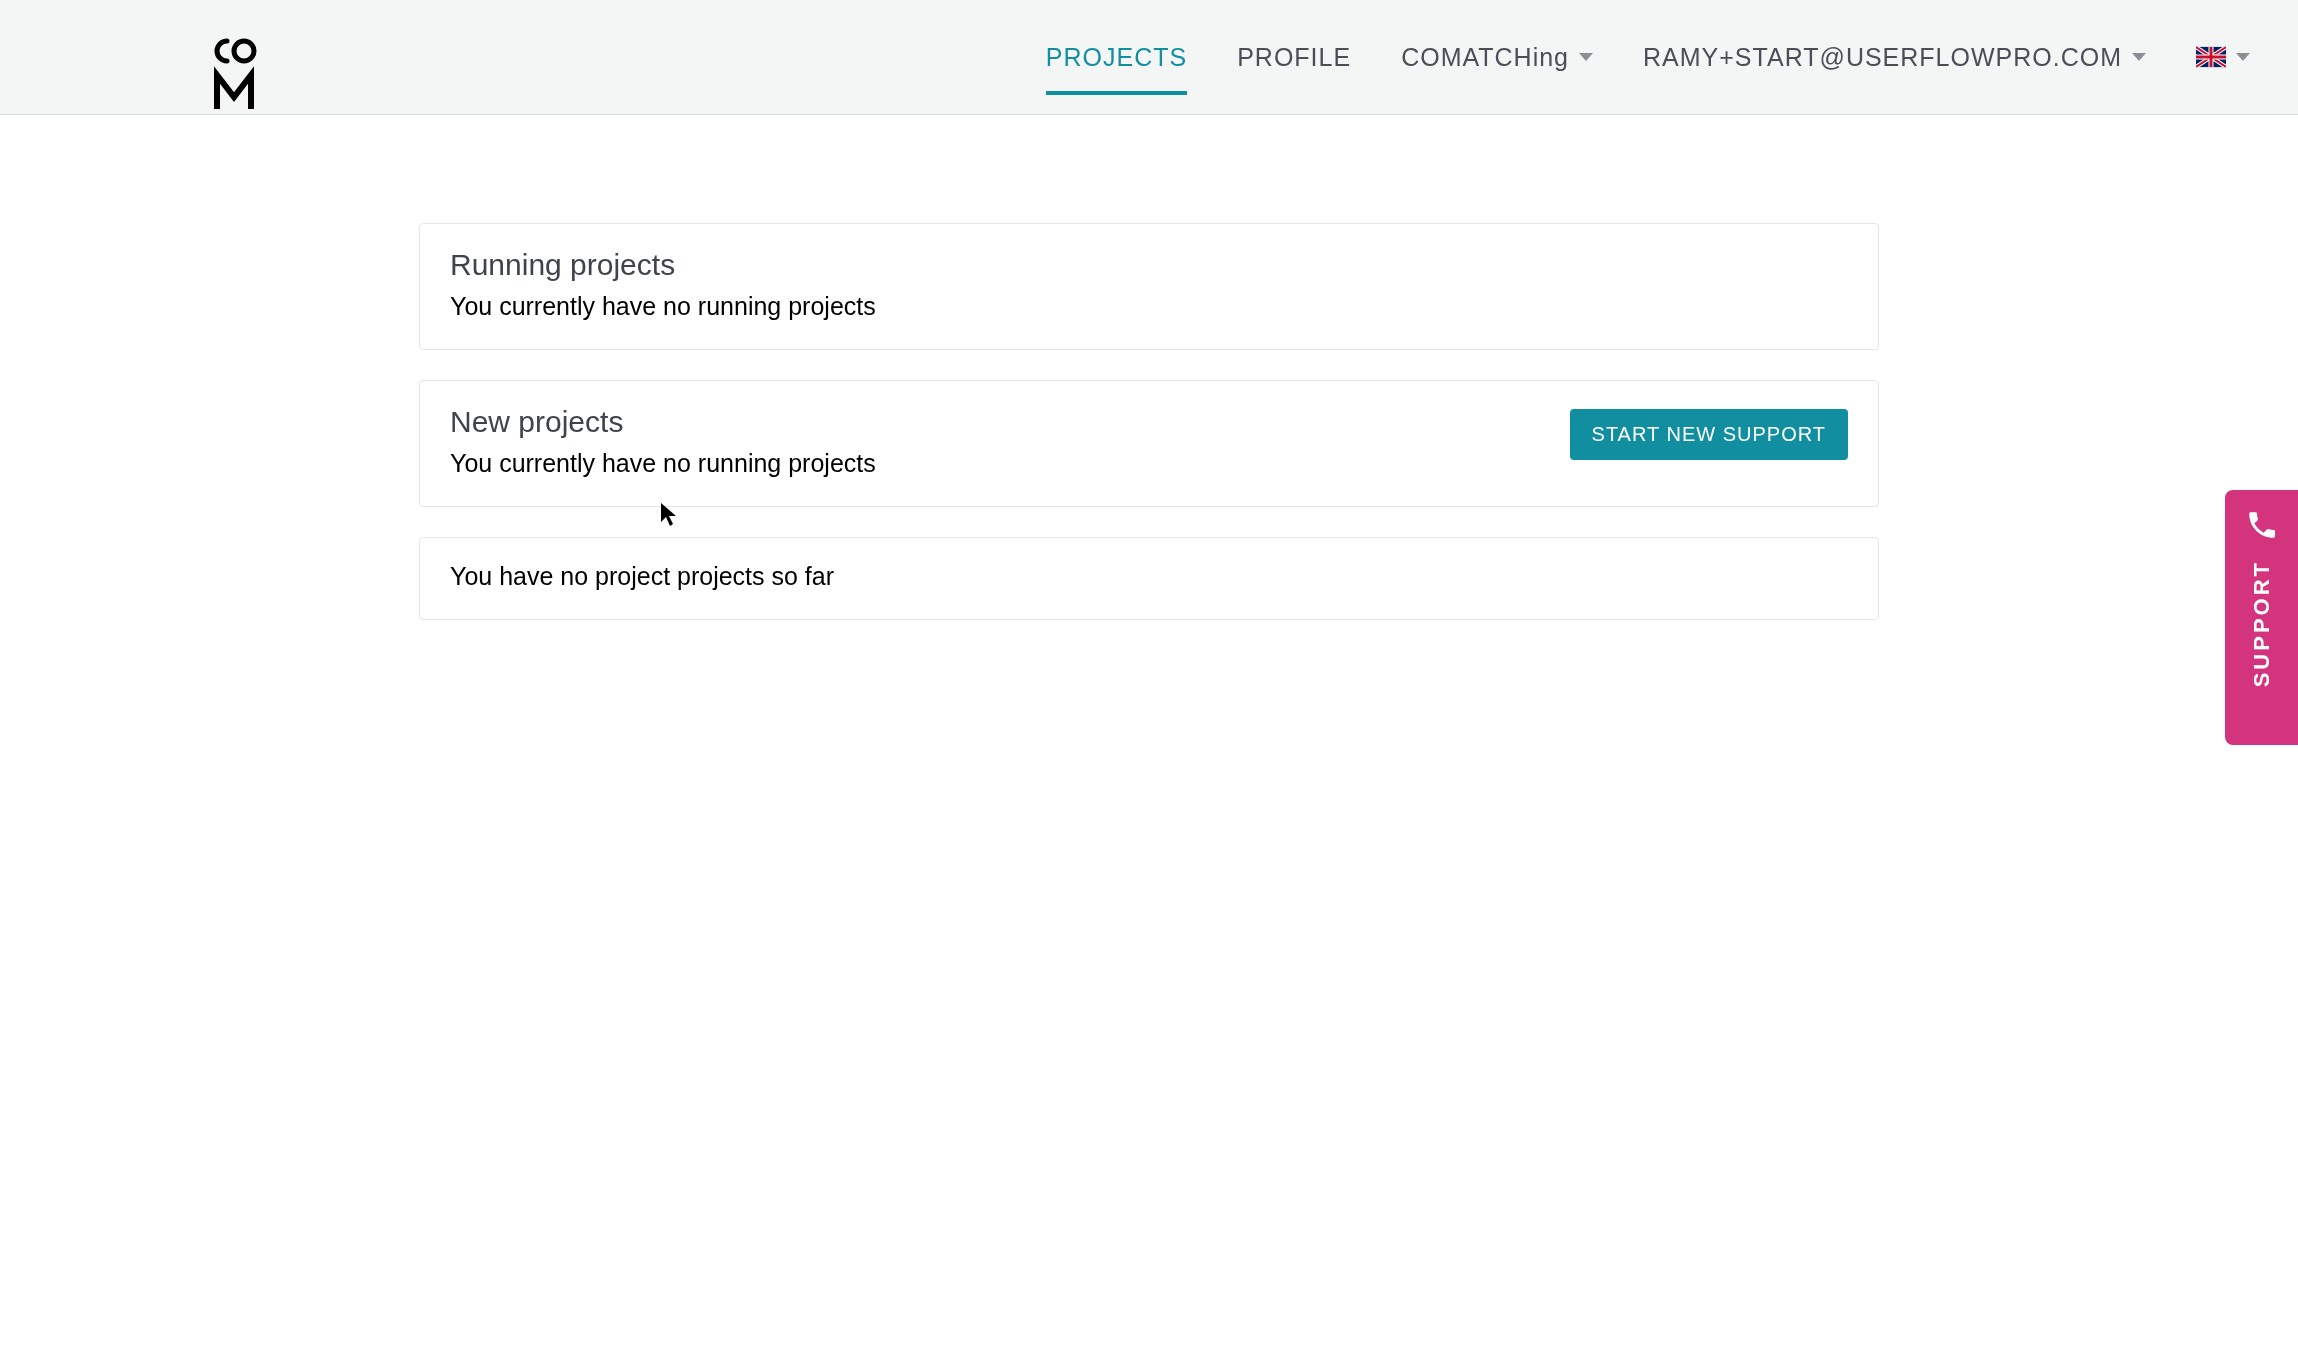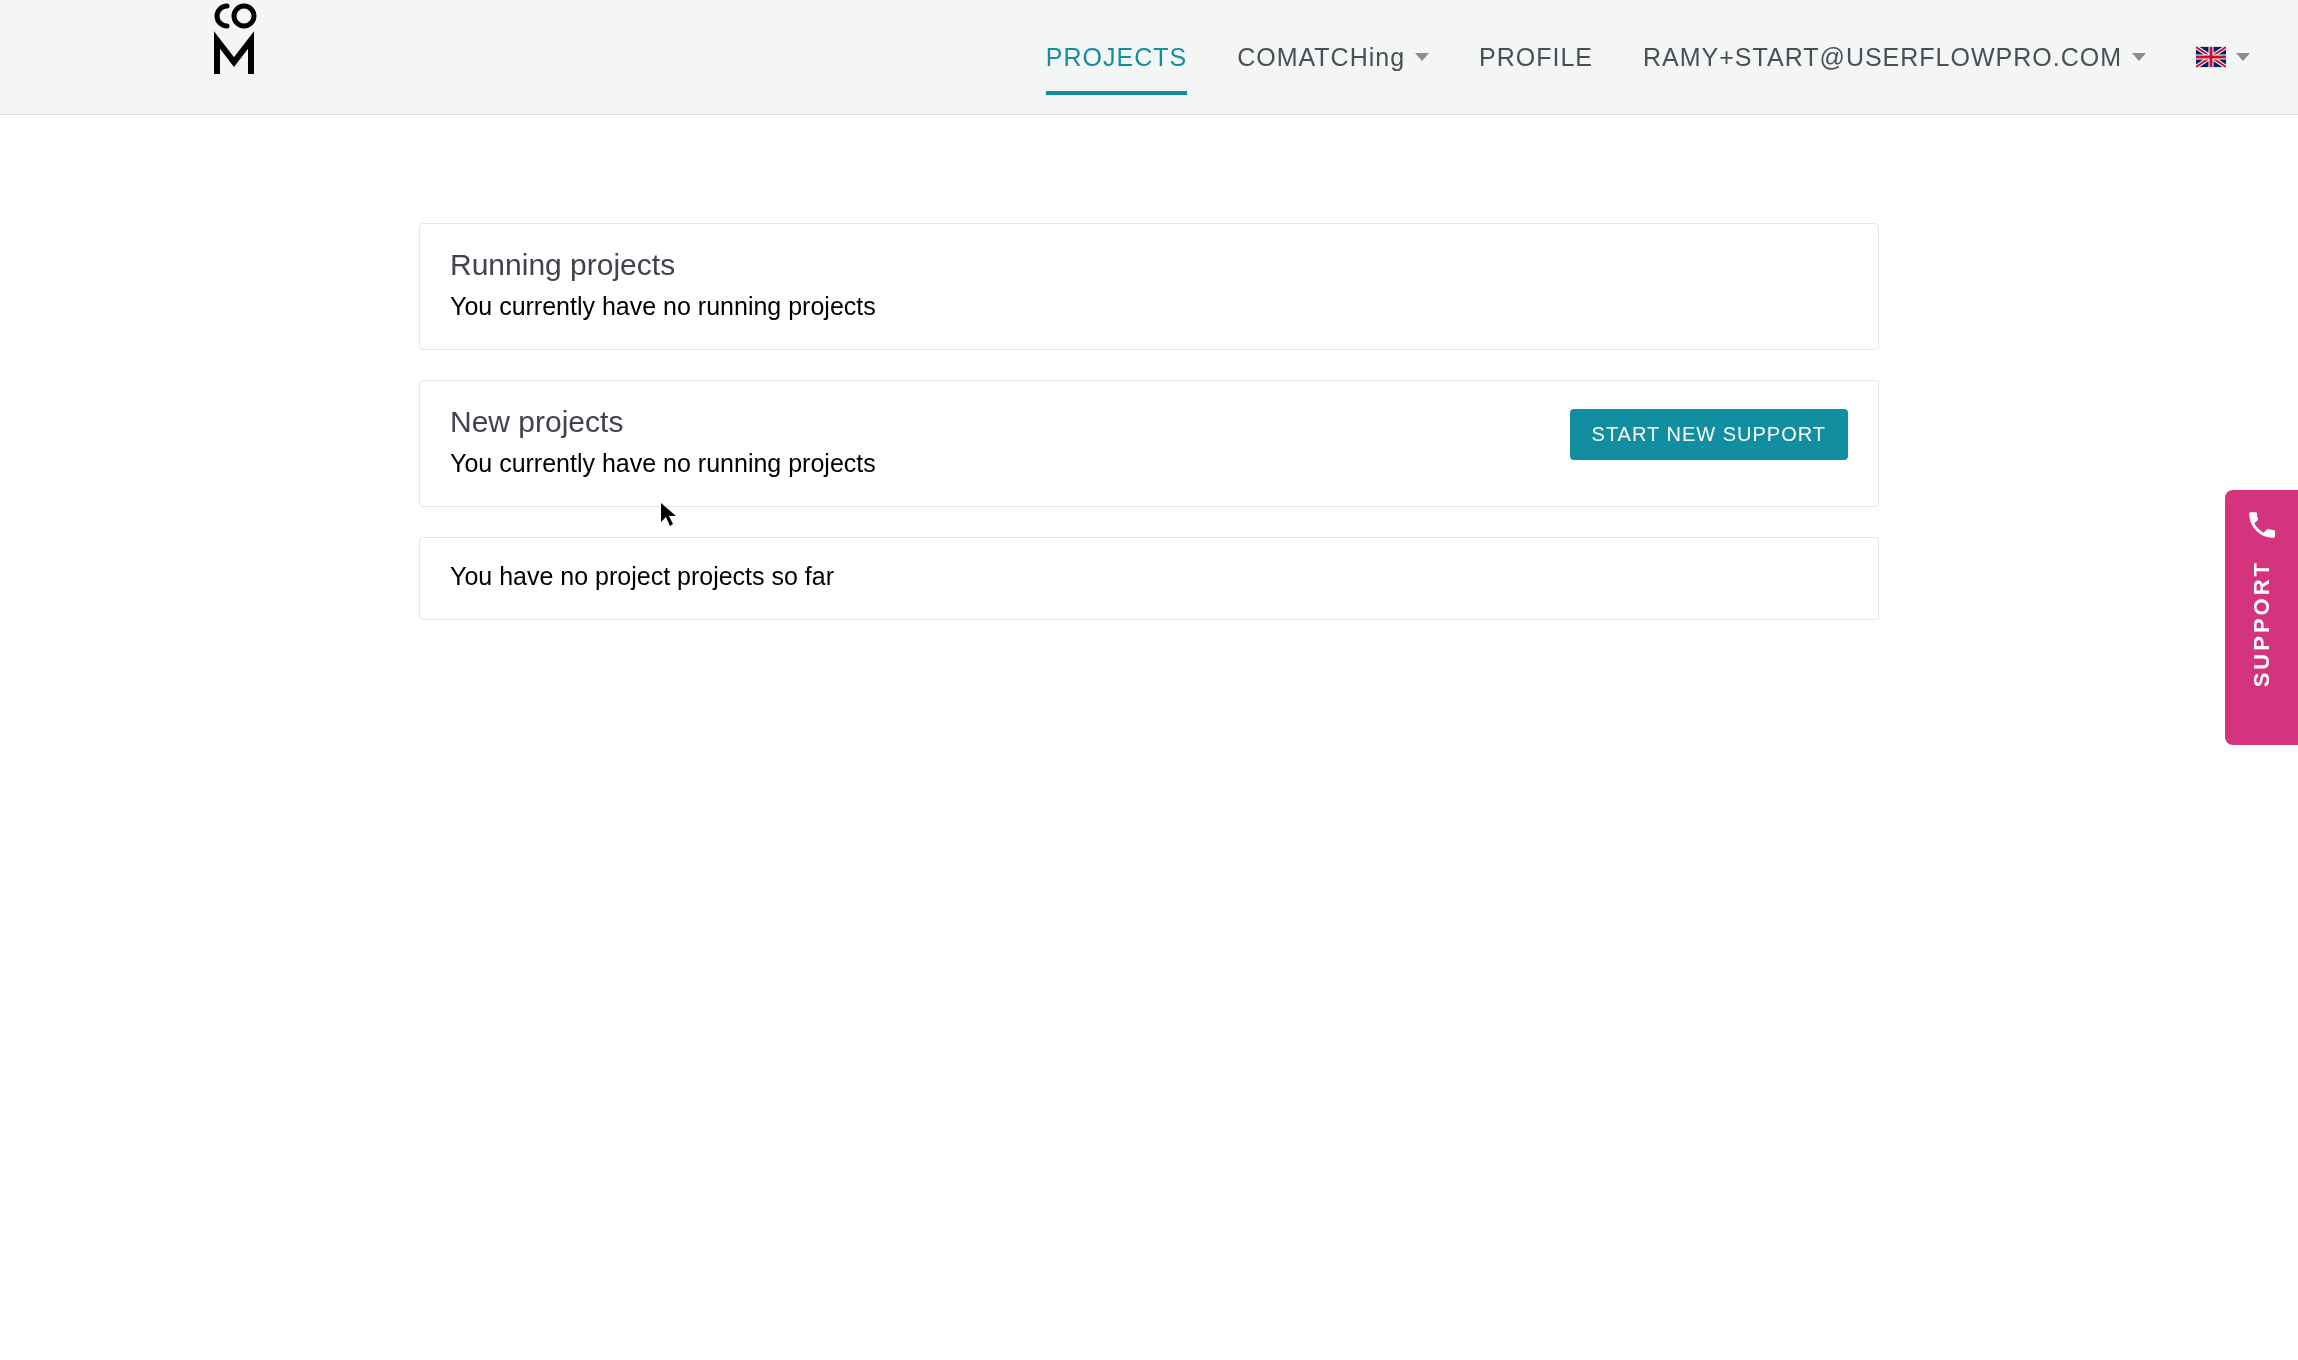--- a/index.html
+++ b/index.html
@@ -25,21 +25,21 @@
     background:var(--bg);
     border-bottom:1px solid var(--hr);
     height:115px;
     display:flex;
     align-items:center;
     padding:0 48px 0 0;
   }
   .nav-inner{
     width:100%;
     display:flex;
-    align-items:flex-start;
+    align-items:flex-end;
   }
   .logo{
     margin-left:210px;
     width:48px; height:80px;
     display:flex; align-items:center; justify-content:center;
   }
   .logo svg{display:block;}
   .nav-items{
     margin-left:auto;
     display:flex;
@@ -178,25 +178,25 @@
         <circle cx="34" cy="16" r="10" fill="none" stroke="#000" stroke-width="5"></circle>
 
         <path d="M7 74 L7 40 L24 62 L41 40 L41 74" fill="none" stroke="#000" stroke-width="6" stroke-linejoin="miter" stroke-linecap="butt"></path>
       </svg>
     </div>
     <div class="nav-items">
       <div class="nav-item active">
         <span>PROJECTS</span>
       </div>
       <div class="nav-item">
+        <span>PROFILE</span>
+      </div>
+      <div class="nav-item">
         <span>COMATCHing</span>
         <span class="caret"></span>
-      </div>
-      <div class="nav-item">
-        <span>PROFILE</span>
       </div>
       <div class="nav-item">
         <span>RAMY+START@USERFLOWPRO.COM</span>
         <span class="caret"></span>
       </div>
       <div class="lang">
         <span class="flag">
           <svg viewBox="0 0 60 40">
             <rect width="60" height="40" fill="#012169"></rect>
             <path d="M0 0 L60 40 M60 0 L0 40" stroke="#fff" stroke-width="8"></path>

